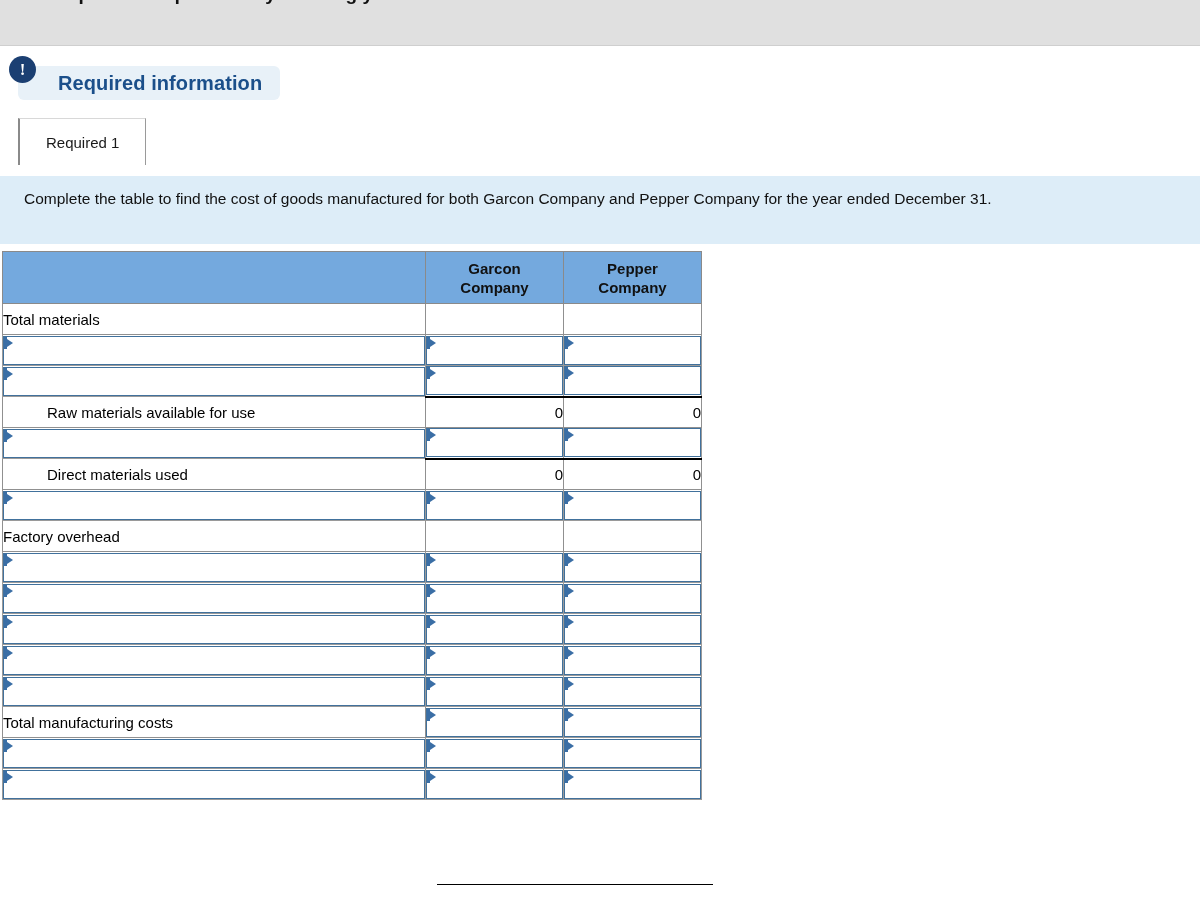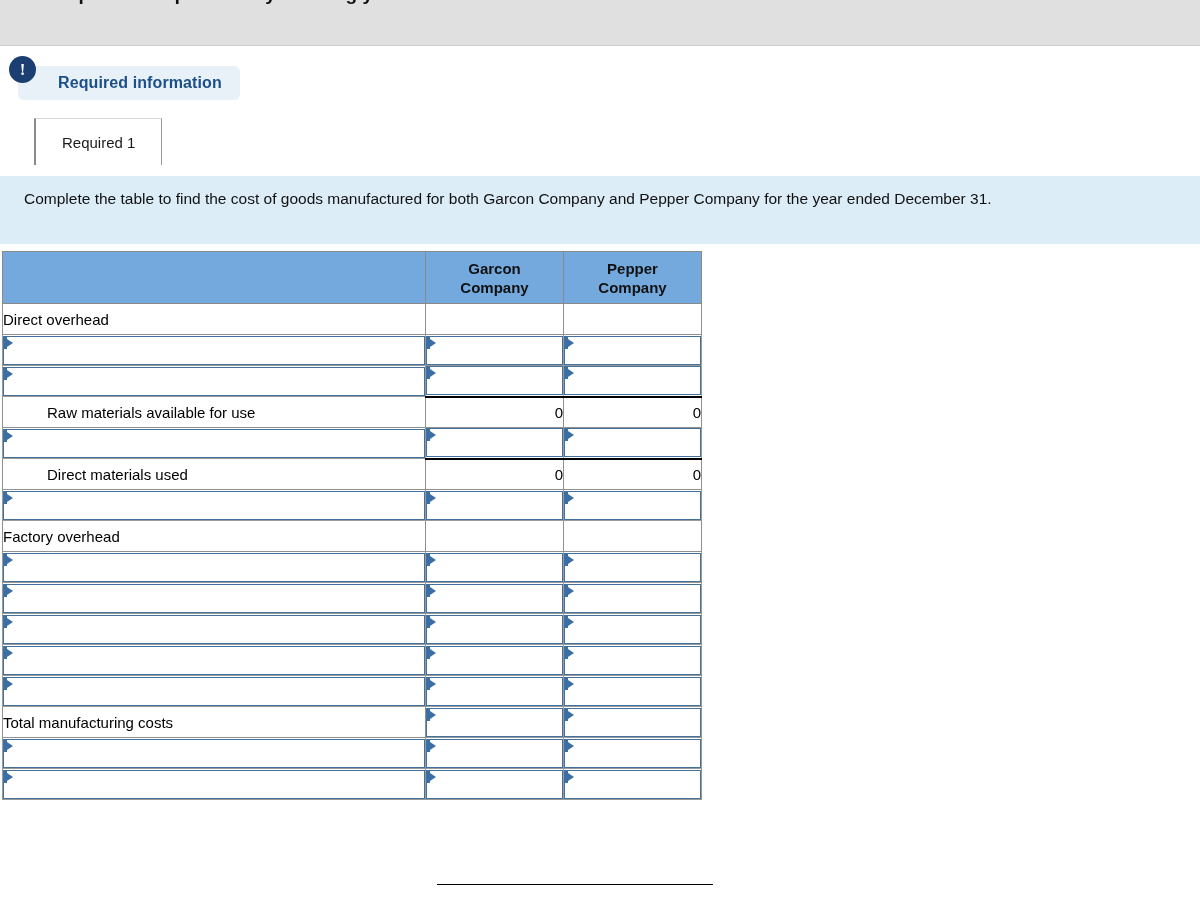--- a/index.html
+++ b/index.html
@@ -58,21 +58,21 @@
     top: 66px;
     height: 34px;
     background: #e8f1f8;
     border-radius: 6px;
     padding: 0 18px 0 40px;
     display: flex;
     align-items: center;
     box-sizing: border-box;
   }
   .req-banner-label {
-    font-size: 16px;
+    font-size: 20px;
     font-weight: bold;
     color: #1b4f8a;
     letter-spacing: .1px;
     text-align: right;
   }
   .req-badge {
     position: absolute;
     left: 9px;
     top: 56px;
     width: 27px;
@@ -104,21 +104,20 @@
     justify-content: center;
     padding: 0 26px;
     font-size: 15px;
     color: #1a1a1a;
     border-left: 1px solid #9a9a9a;
     border-right: 1px solid #9a9a9a;
     border-top: 1px solid #d8d8d8;
     box-sizing: border-box;
     height: 47px;
     cursor: pointer;
-    margin-left: 16px;
   }
   .tab.active {
     background: #ffffff;
     border-left: 2px solid #8a8a8a;
   }
   .tab.inactive {
     background: #efefef;
     border-bottom: 1px solid #b9b9b9;
   }
 
@@ -296,21 +295,21 @@
         <span>Company</span>
       </th>
       <th>
         <span>Pepper</span><br>
         <span>Company</span>
       </th>
     </tr>
   </thead>
   <tbody>
       <tr>
-        <td class="lbl">Direct overhead</td>
+        <td class="lbl">Total materials</td>
         <td class="num"></td>
         <td class="num"></td>
       </tr>
       <tr class="selrow">
         <td class="sel">
           <div class="selbox">
             <span class="selval"></span>
           </div>
         </td>
         <td class="sel">

